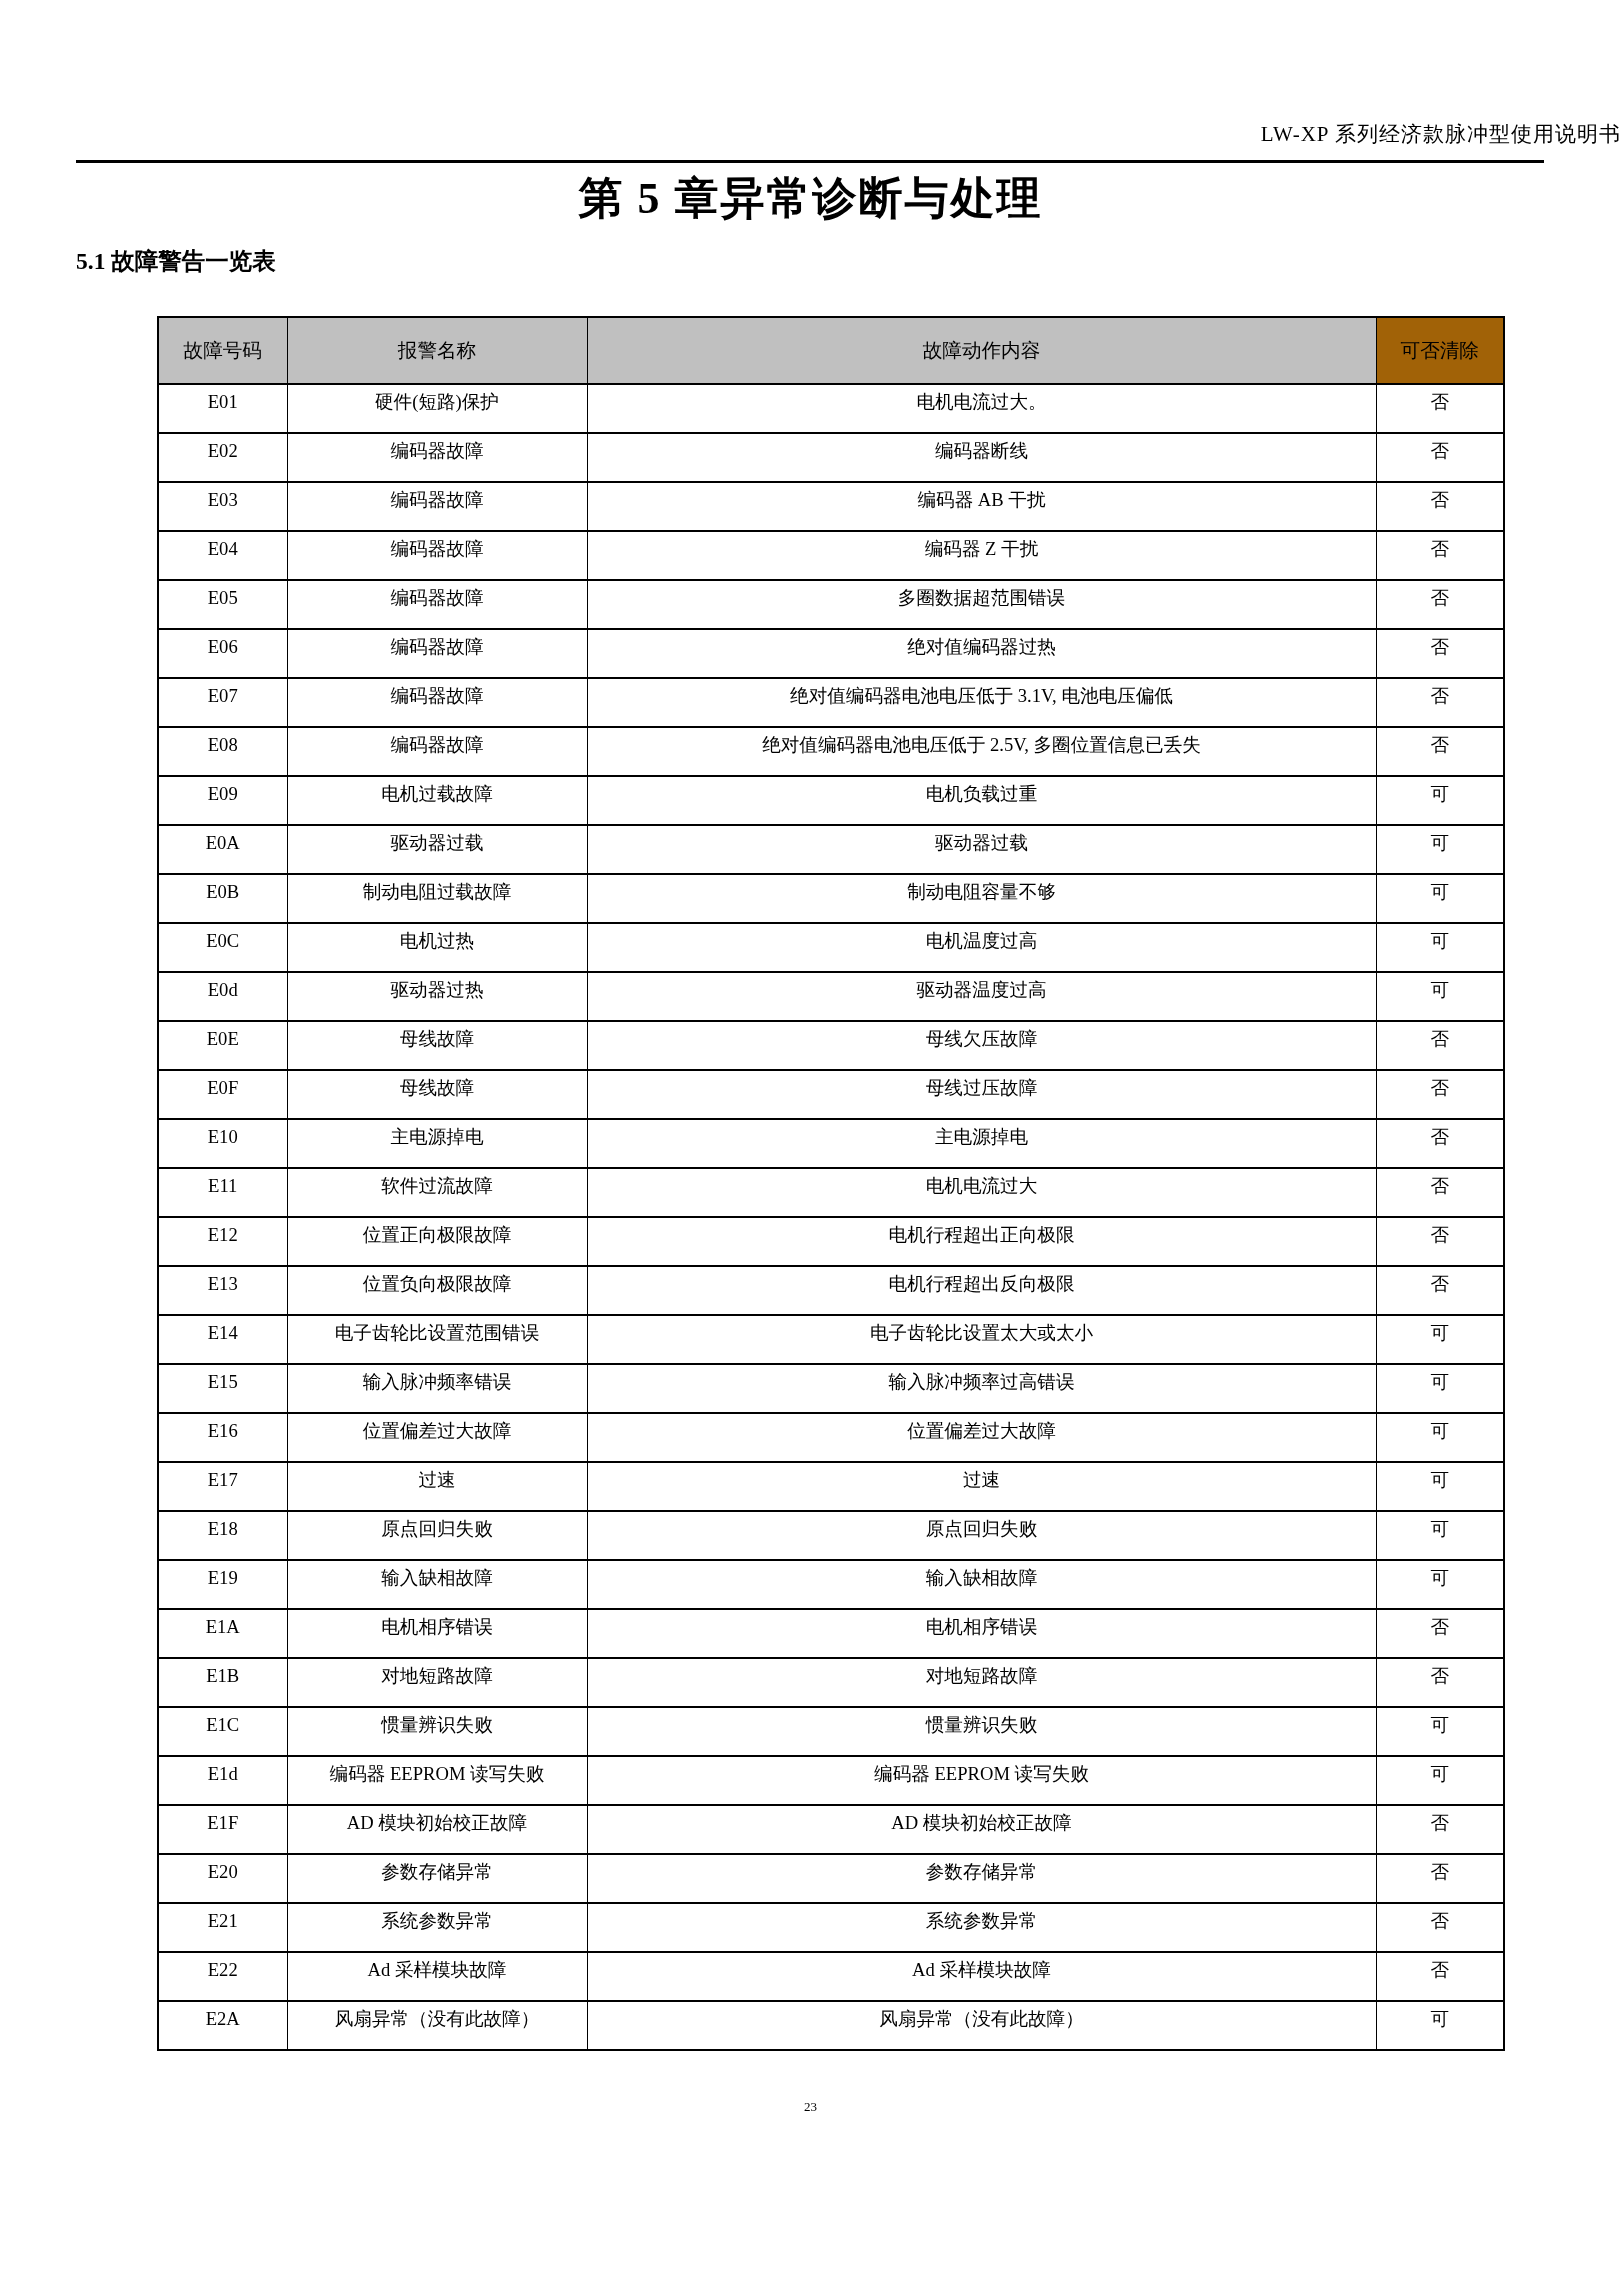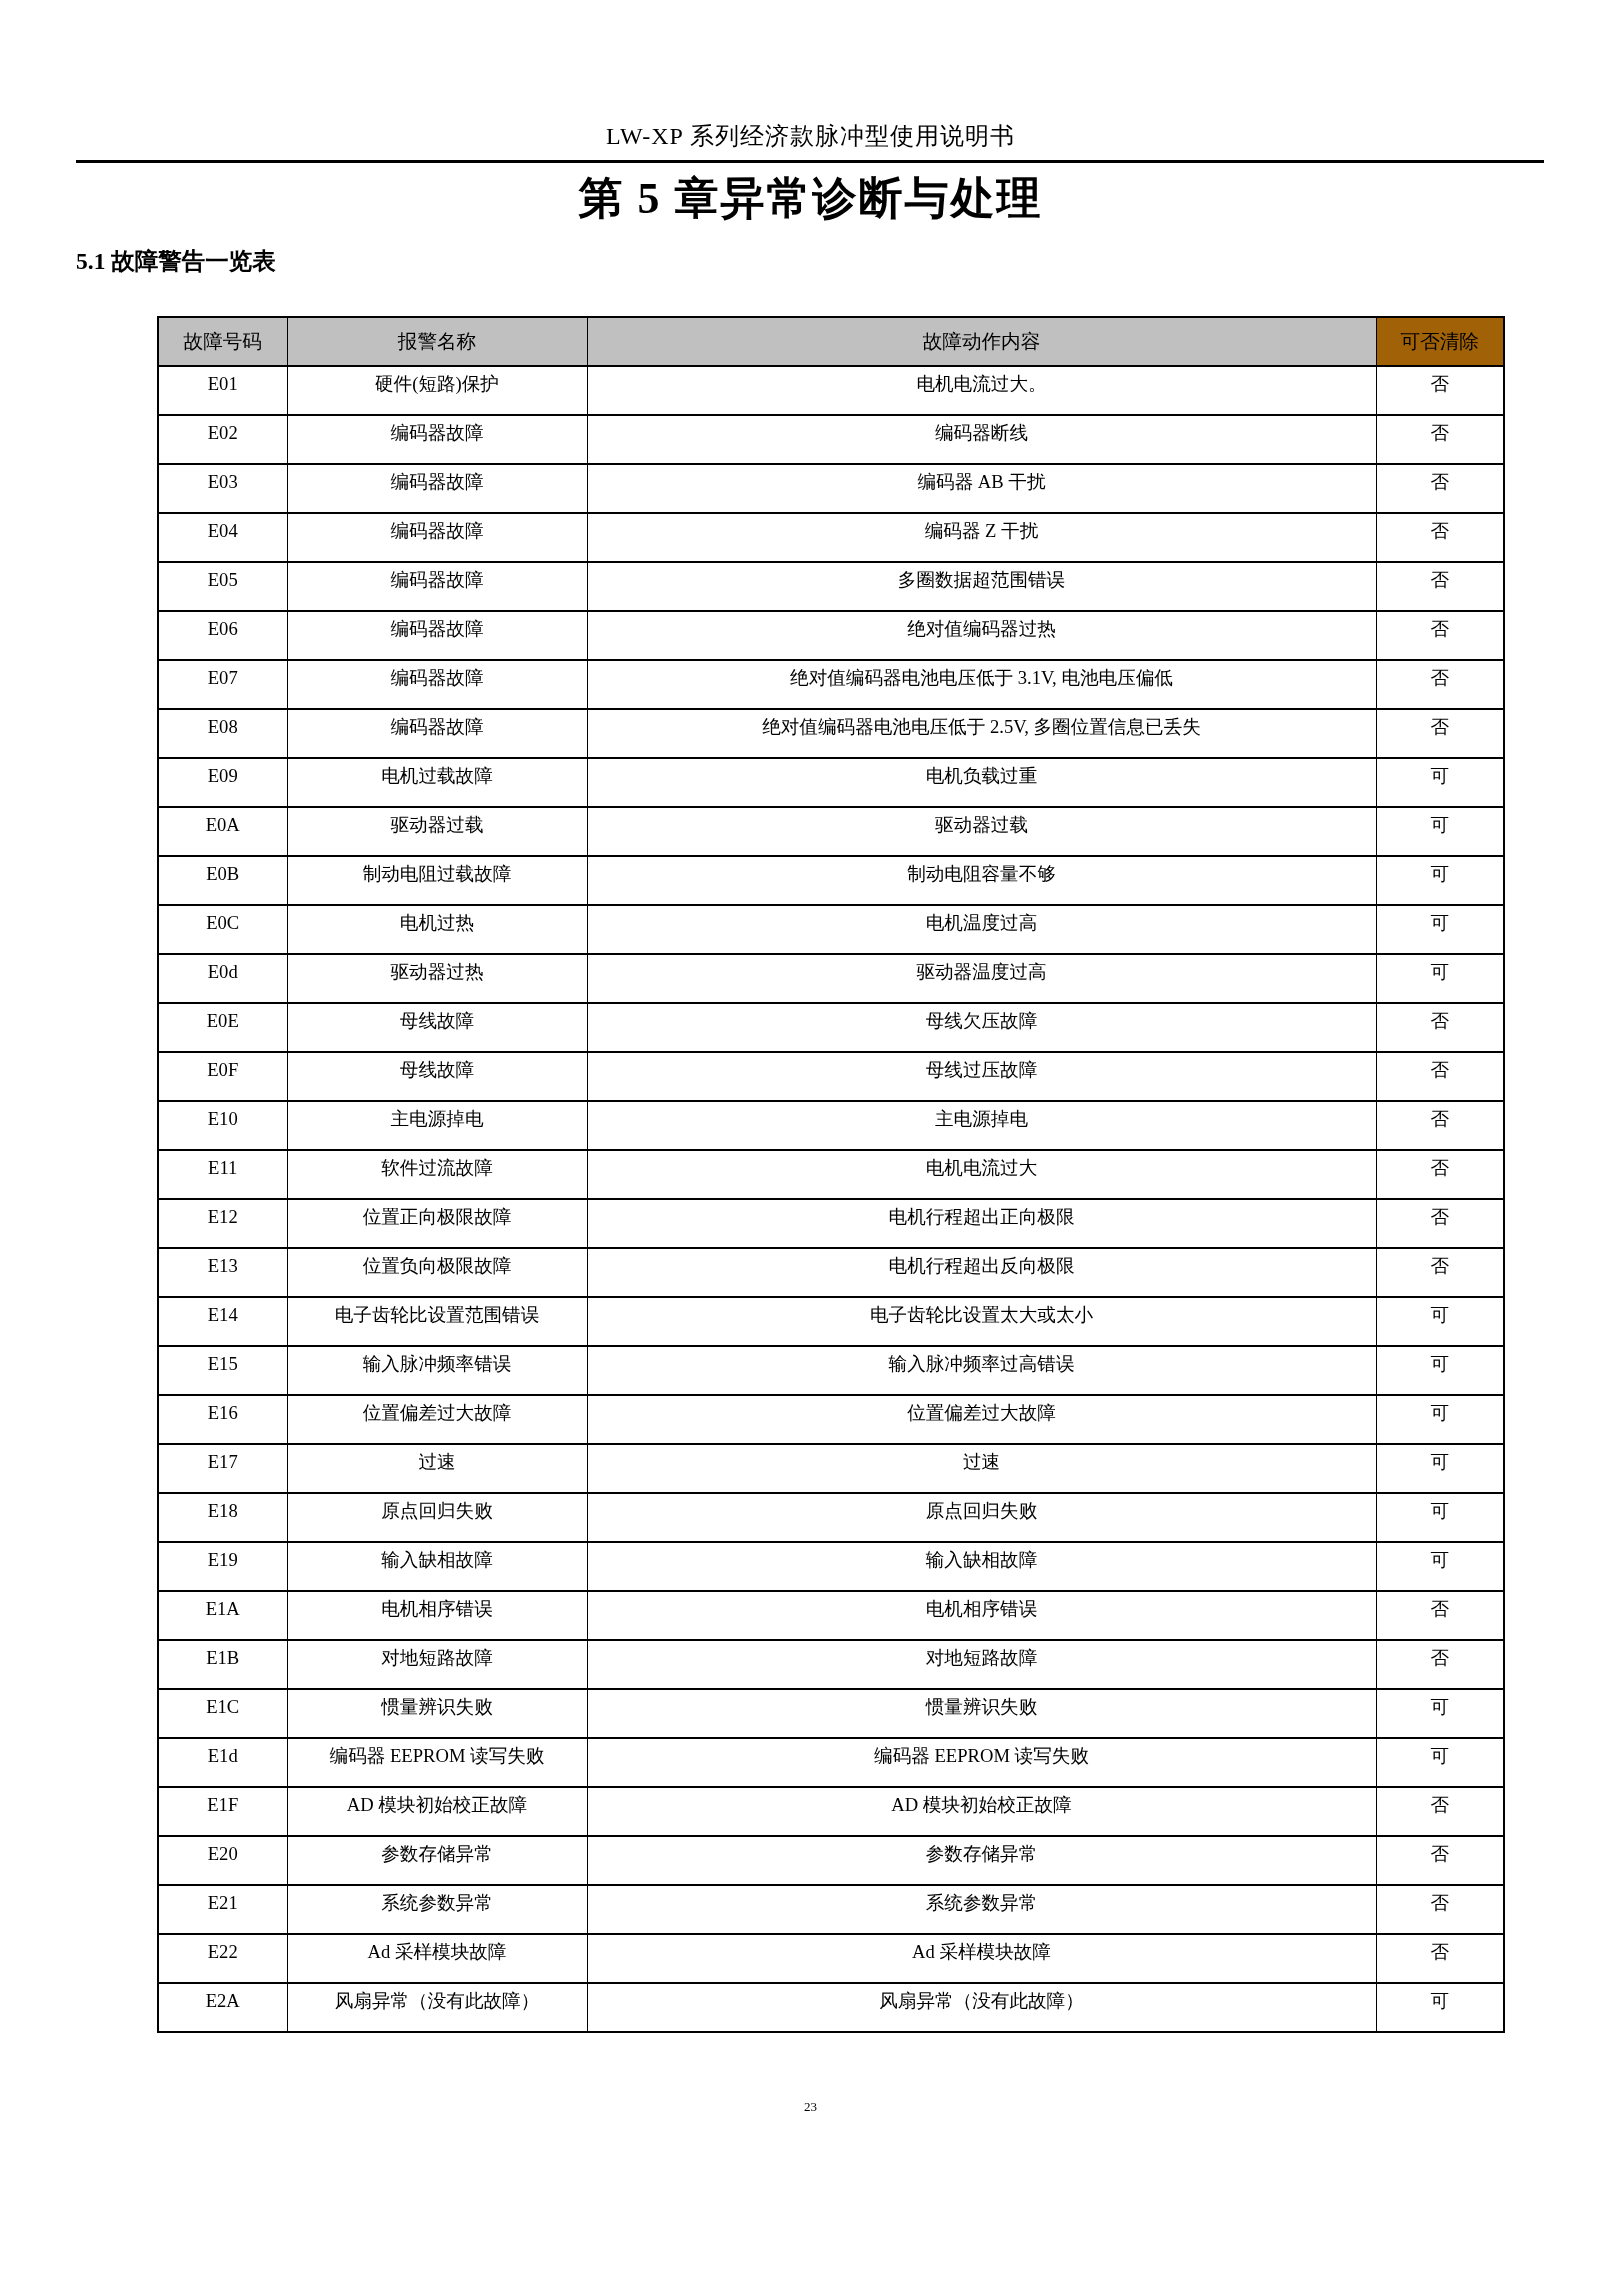--- a/index.html
+++ b/index.html
@@ -9,22 +9,22 @@
     height: 2293px;
     position: relative;
     font-family: "Liberation Serif", "DejaVu Serif", serif;
     color: #000000;
   }
   .doc-header {
     position: absolute;
     top: 120px;
     left: 0;
     width: 100%;
-    text-align: center;
-    font-size: 24px;
+    text-align: right;
+    font-size: 21px;
     letter-spacing: 1px;
   }
   .header-rule {
     position: absolute;
     top: 160px;
     left: 76px;
     width: 1468px;
     border-top: 3.9px solid #000000;
   }
   .chapter-title {
@@ -60,21 +60,21 @@
   table.fault-table td {
     border-left: 1px solid #000000;
     border-right: 1px solid #000000;
     border-top: 2px solid #000000;
     border-bottom: 2px solid #000000;
     text-align: center;
     overflow: hidden;
   }
   table.fault-table { border: 2px solid #000000; border-top-width: 2.9px; }
   table.fault-table th {
-    height: 49px;
+    height: 67px;
     font-size: 19.6px;
     font-weight: normal;
     vertical-align: middle;
     margin-top: 37px;
   }
   table.fault-table td {
     height: 49px;
     font-size: 18.6px;
     vertical-align: top;
     padding-top: 5.9px;

